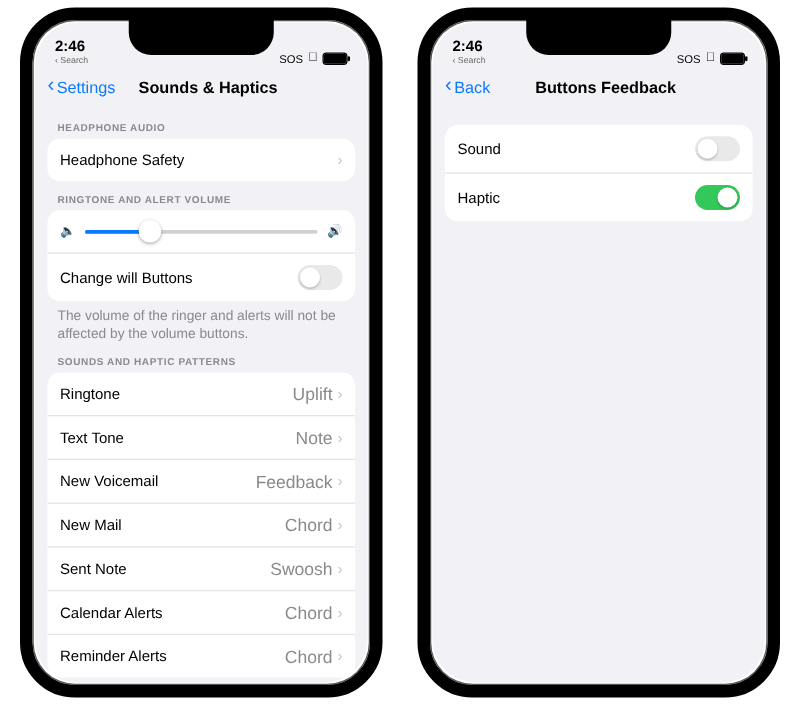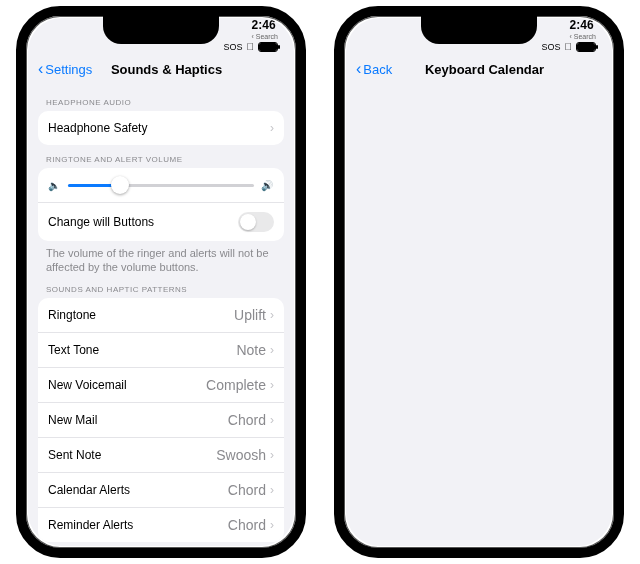--- a/index.html
+++ b/index.html
@@ -9,37 +9,37 @@
     border: 10px solid #000; position: relative; overflow: hidden;
     box-shadow: 0 0 0 1px #555 inset;
   }
   .phone-inner { position:absolute; inset:2px; border-radius:34px; overflow:hidden; background:#f2f2f6; }
   .notch {
     position: absolute; top: 0; left: 50%; transform: translateX(-50%);
     width: 116px; height: 28px; background: #000; border-radius: 0 0 18px 18px; z-index: 50;
   }
   .status-bar {
     height: 36px; display: flex; justify-content: space-between; align-items: flex-end;
-    padding: 0 16px 2px; font-size: 12px; font-weight: 600; color:#000;flex-direction:column;
+    padding: 0 16px 2px; font-size: 12px; font-weight: 600; color:#000;
   }
   .status-left { display:flex; flex-direction:column; align-items:flex-start; }
   .status-left .small { font-size:7px; font-weight:400; color:#666; margin-top:1px;}
   .status-right { display:flex; align-items:center; gap:4px; font-size:9px; font-weight:400;margin-left:16px;}
   .battery { display:inline-block; width:20px; height:10px; border:1px solid #000; border-radius:3px; position:relative;}
   .battery::after{content:"";position:absolute;right:-3px;top:2px;width:2px;height:4px;background:#000;border-radius:1px;}
   .battery i{display:block;background:#000;height:100%;width:100%;border-radius:2px;}
   .wifi { font-size:10px; }
   .nav {
     height: 30px; display:flex; align-items:center; position:relative; padding:0 10px;
   }
   .nav .back { color:#0a7aff; font-size:13px; display:flex; align-items:center; gap:2px;}
   .nav .back .chev { font-size:16px; line-height:1; }
   .nav .title { position:absolute; left:11px; right:0; text-align:center; font-size:13px; font-weight:600; }
   .scroll { height: calc(100% - 66px); overflow:hidden; padding: 4px 10px 0; }
-  .section-header { font-size:8px; letter-spacing:0.5px; color:#8a8a8e; text-transform:uppercase; padding:10px 8px 4px; }
+  .section-header { font-size:8px; letter-spacing:0.5px; color:#8a8a8e; text-transform:uppercase; padding:10px 8px 4px;font-weight:bold; }
   .group { background:#fff; border-radius:10px; overflow:hidden; }
   .row { display:flex; align-items:center; justify-content:space-between; padding:9px 10px; font-size:12px; color:#000; border-top:0.5px solid #e4e4e8; min-height:34px;}
   .group .row:first-child { border-top:none; }
   .row .label { flex:1; }
   .row .value { color:#8a8a8e; font-size:14px; margin-right:4px; }
   .row .chev-r { color:#c5c5c9; font-size:12px; }
   .footer-note { font-size:11px; color:#8a8a8e; padding:5px 8px 0; line-height:1.3;}
   .toggle { width:36px; height:20px; border-radius:10px; background:#e9e9ea; position:relative; }
   .toggle.on { background:#34c759; }
   .toggle .knob { position:absolute; top:2px; left:2px; width:16px; height:16px; background:#fff; border-radius:50%; box-shadow:0 1px 2px rgba(0,0,0,0.25);}
@@ -113,21 +113,21 @@
             <span class="value">Uplift</span>
             <span class="chev-r">›</span>
           </div>
           <div class="row">
             <span class="label">Text Tone</span>
             <span class="value">Note</span>
             <span class="chev-r">›</span>
           </div>
           <div class="row">
             <span class="label">New Voicemail</span>
-            <span class="value">Complete</span>
+            <span class="value">Feedback</span>
             <span class="chev-r">›</span>
           </div>
           <div class="row">
             <span class="label">New Mail</span>
             <span class="value">Chord</span>
             <span class="chev-r">›</span>
           </div>
           <div class="row">
             <span class="label">Sent Note</span>
             <span class="value">Swoosh</span>
@@ -173,19 +173,33 @@
         <span class="battery">
             <i></i>
           </span>
       </div>
     </div>
     <div class="nav">
       <div class="back">
         <span class="chev">‹</span>
         <span>Back</span>
       </div>
-      <div class="title">Keyboard Calendar</div>
+      <div class="title">Buttons Feedback</div>
     </div>
     <div class="scroll">
       <div class="spacer"></div>
+      <div class="group" id="kb-group">
+          <div class="row">
+            <span class="label">Sound</span>
+            <span class="toggle">
+              <span class="knob"></span>
+            </span>
+          </div>
+          <div class="row">
+            <span class="label">Haptic</span>
+            <span class="toggle on">
+              <span class="knob"></span>
+            </span>
+          </div>
+        </div>
     </div>
   </div>
 </div>
 
 </body></html>

